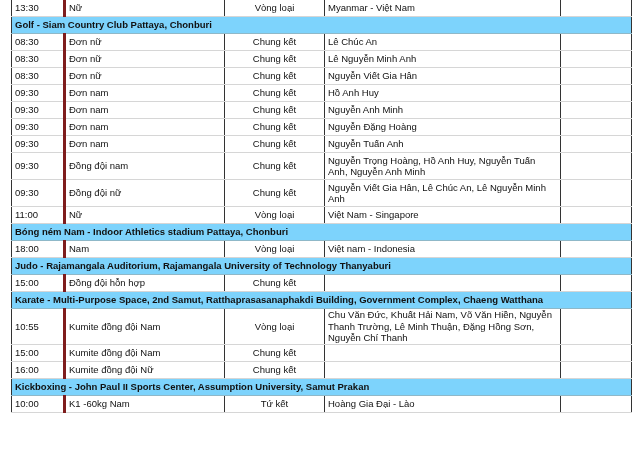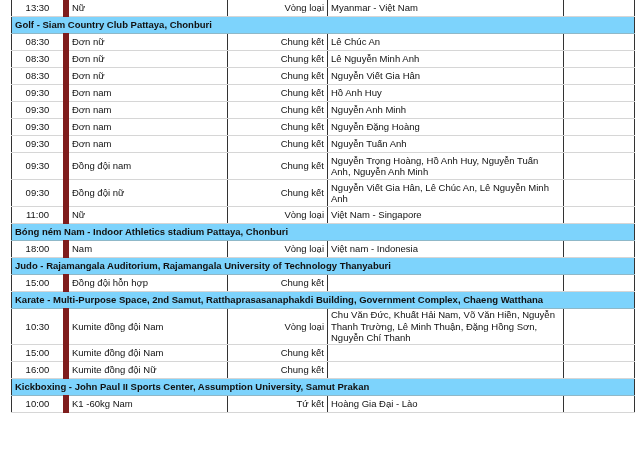--- a/index.html
+++ b/index.html
@@ -3,23 +3,23 @@
 <meta charset="utf-8">
 <style>
   html, body { margin:0; padding:0; background:#ffffff; }
   body { width:640px; height:457px; overflow:hidden; position:relative; font-family:"Liberation Sans", sans-serif; }
   #sheet { position:absolute; left:11px; top:0px; width:617px; }
   table { border-collapse:collapse; width:617px; table-layout:fixed; font-size:9.5px; color:#111; }
   td { border-bottom:1px solid #d6d6d6; padding:0 3px; line-height:11.5px; vertical-align:middle; overflow:hidden; }
   tr.row td { height:16px; }
   tr.row2 td { height:26px; }
   tr.row3 td { height:35px; }
-  td.c-time { width:45px; text-align:center; border-left:1px solid #333; border-right:6px solid #7f1d1d; }
+  td.c-time { width:45px; text-align:left; border-left:1px solid #333; border-right:3px solid #7f1d1d; }
   td.c-event { width:152px; border-right:1px solid #333; }
-  td.c-round { width:93px; text-align:right; border-right:1px solid #333; }
+  td.c-round { width:93px; text-align:center; border-right:1px solid #333; }
   td.c-ath { width:229px; border-right:1px solid #333; }
   td.c-note { width:64px; border-right:1px solid #333; }
   tr.venue td { background:#7dd3fc; font-weight:bold; height:16px; border-left:1px solid #333; border-right:1px solid #333; border-top:1px solid #555; border-bottom:1px solid #8fb8c8; white-space:nowrap; }
 </style>
 </head>
 <body>
 
 <div id="sheet">
   <table>
     <tbody id="tbody">
@@ -120,21 +120,21 @@
           <td class="c-time">15:00</td>
           <td class="c-event">Đồng đội hỗn hợp</td>
           <td class="c-round">Chung kết</td>
           <td class="c-ath"></td>
           <td class="c-note"></td>
         </tr>
         <tr class="venue">
           <td colspan="5">Karate - Multi-Purpose Space, 2nd Samut, Ratthaprasasanaphakdi Building, Government Complex, Chaeng Watthana</td>
         </tr>
         <tr class="row3">
-          <td class="c-time">10:30</td>
+          <td class="c-time">10:55</td>
           <td class="c-event">Kumite đồng đội Nam</td>
           <td class="c-round">Vòng loại</td>
           <td class="c-ath">Chu Văn Đức, Khuất Hải Nam, Võ Văn Hiền, Nguyễn Thanh Trường, Lê Minh Thuận, Đặng Hồng Sơn, Nguyễn Chí Thanh</td>
           <td class="c-note"></td>
         </tr>
         <tr class="row">
           <td class="c-time">15:00</td>
           <td class="c-event">Kumite đồng đội Nam</td>
           <td class="c-round">Chung kết</td>
           <td class="c-ath"></td>

